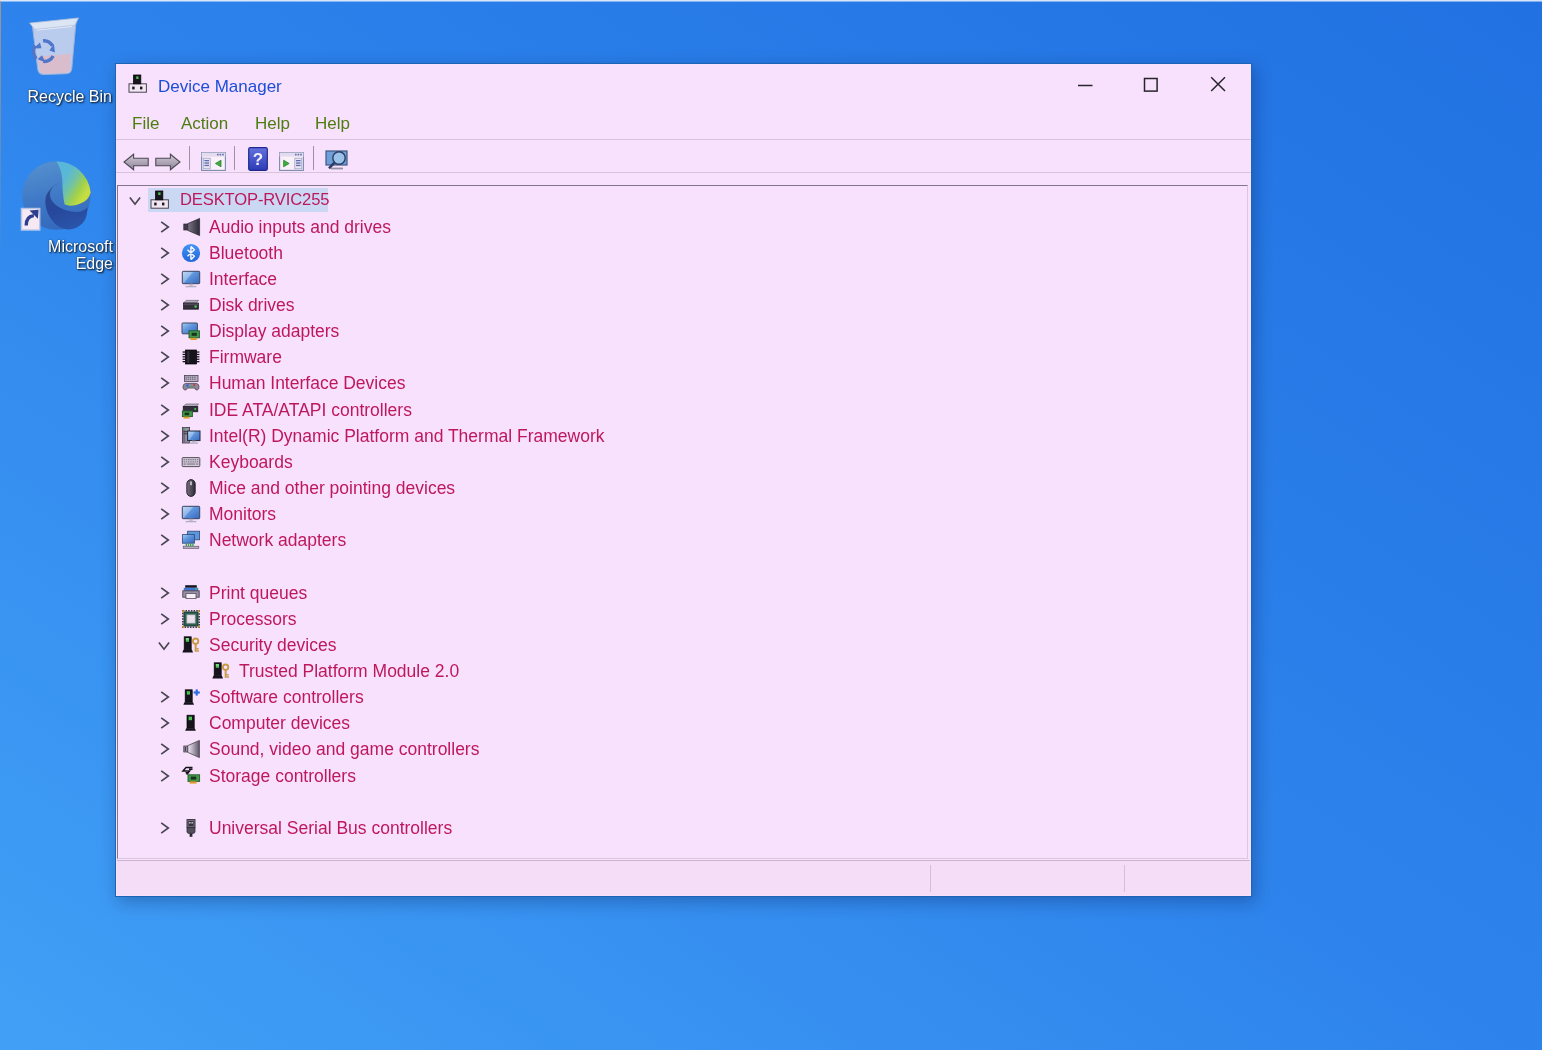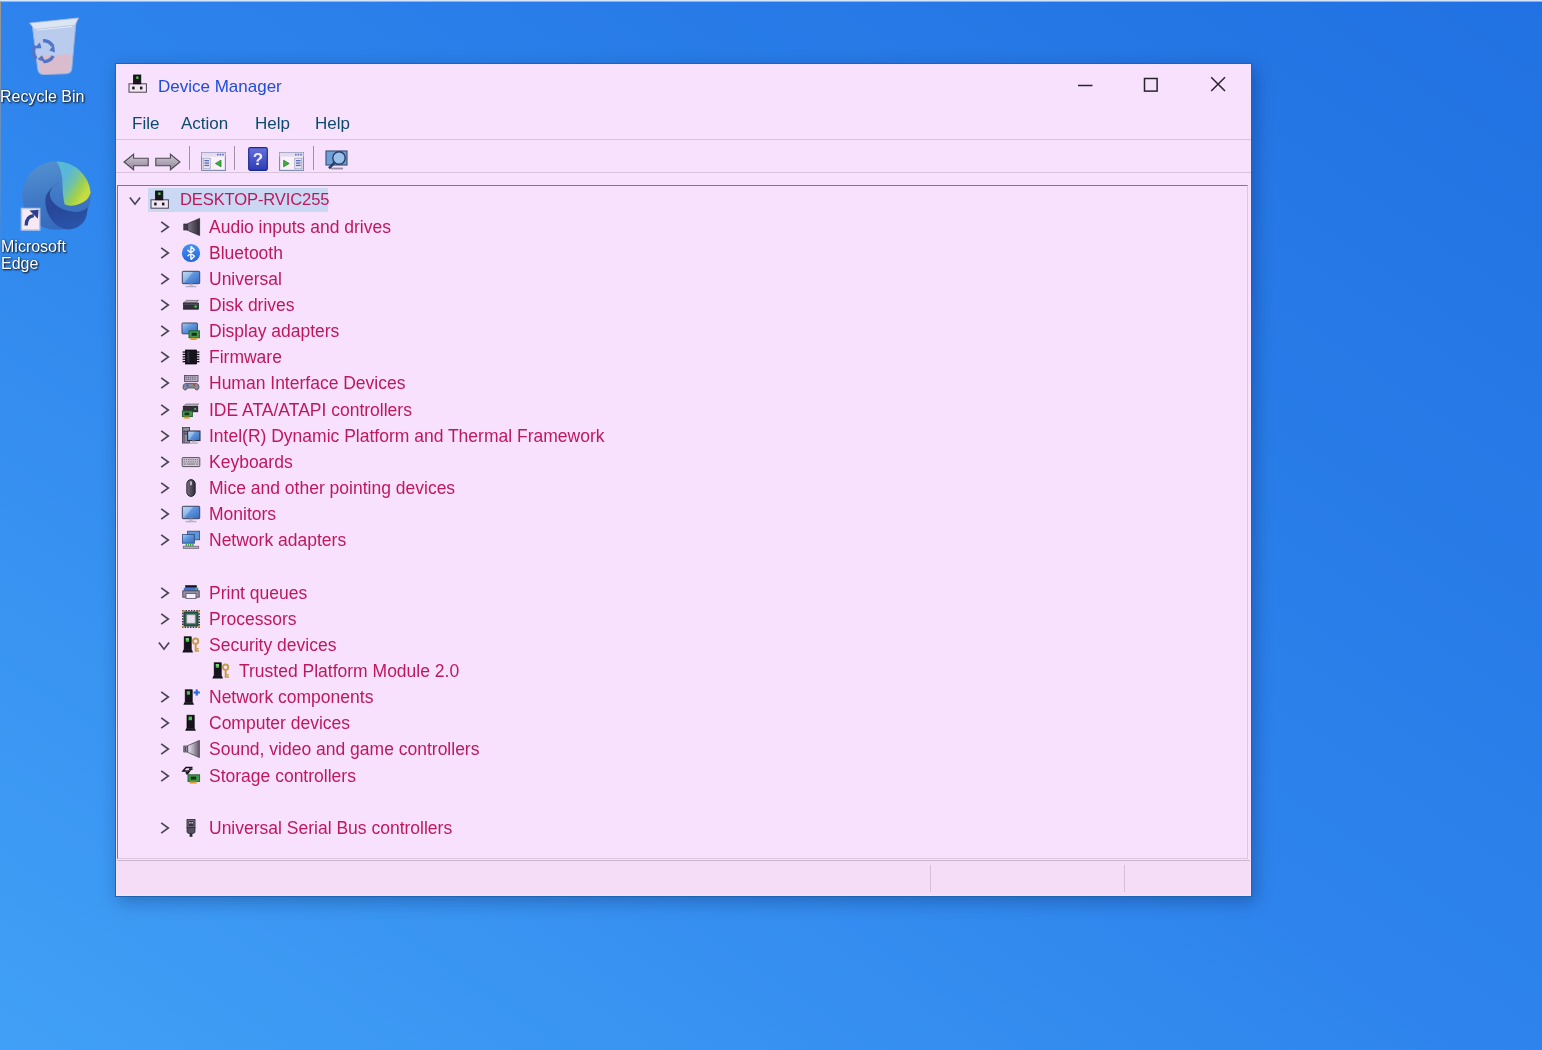--- a/index.html
+++ b/index.html
@@ -1,28 +1,28 @@
 <!DOCTYPE html>
 <html><head><meta charset="utf-8"><style>
 *{margin:0;padding:0;box-sizing:border-box}
 html,body{width:1542px;height:1050px;overflow:hidden}
 body{position:relative;font-family:"Liberation Sans",sans-serif;
  background:linear-gradient(to bottom left,#2171e2 0%,#2e84ec 52%,#41a0f6 100%);}
 #topline{position:absolute;top:0;left:0;width:1542px;height:2px;
  background:linear-gradient(#ffffff,rgba(255,255,255,.25))}
 #leftline{position:absolute;top:1px;left:0;width:1px;height:260px;
  background:linear-gradient(rgba(168,154,136,.9),rgba(168,154,136,0))}
-.dlabel{position:absolute;color:#fff;font-size:16px;text-align:left;line-height:17px;
+.dlabel{position:absolute;color:#fff;font-size:16px;text-align:right;line-height:17px;
  text-shadow:1px 1px 2px rgba(0,0,0,.9),0 0 2px rgba(0,0,0,.45)}
 .win{position:absolute;left:115px;top:63px;width:1137px;height:834px;
  background:#f8e1fc;border:1px solid #1c64b4;box-shadow:3px 5px 16px rgba(8,20,70,.30)}
 .abs{position:absolute}
 .title{position:absolute;left:42px;top:13px;font-size:17px;color:#1d4ed8}
 .menu{position:absolute;top:43px;left:0;right:0;height:33px;border-bottom:1px solid #d9c3dc}
-.menu span{position:absolute;top:7px;font-size:17px;color:#0c4a6e}
+.menu span{position:absolute;top:7px;font-size:17px;color:#4d7c0f}
 .tbar{position:absolute;top:77px;left:0;right:0;height:32px;border-bottom:1px solid #d9c3dc}
 .tsep{position:absolute;top:5px;width:1px;height:24px;background:#a190a4}
 .tree{position:absolute;left:1px;top:121px;width:1131px;height:674px;
  background:#f8e1fc;border:1px solid #83758b;border-right-color:#dcc8de;border-bottom-color:#dcc8de}
 .row{position:absolute;left:0;width:100%;height:26px}
 .lbl{position:absolute;top:2.5px;font-size:17.5px;color:#be185d;white-space:pre}
 .hl{position:absolute;left:30px;top:1px;width:180px;height:24px;background:#cbd8f4}
 .chev{position:absolute;top:6px;width:14px;height:14px}
 .ric{position:absolute;top:3px;width:20px;height:20px}
 .status{position:absolute;left:1px;bottom:1px;width:1133px;height:35px;
@@ -418,21 +418,21 @@
         </svg>
         <span class="lbl" style="left:91px">Bluetooth</span>
       </div>
 <div class="row" style="top:80px">
         <svg class="chev" style="left:39px" viewBox="0 0 14 14">
           <path d="M4.2,1.9 L11.3,7 L4.2,12.1" fill="none" stroke="#4a4653" stroke-width="1.7"></path>
         </svg>
         <svg class="ric" style="left:63px">
           <use href="#imon"></use>
         </svg>
-        <span class="lbl" style="left:91px">Universal</span>
+        <span class="lbl" style="left:91px">Interface</span>
       </div>
 <div class="row" style="top:106px">
         <svg class="chev" style="left:39px" viewBox="0 0 14 14">
           <path d="M4.2,1.9 L11.3,7 L4.2,12.1" fill="none" stroke="#4a4653" stroke-width="1.7"></path>
         </svg>
         <svg class="ric" style="left:63px">
           <use href="#idsk"></use>
         </svg>
         <span class="lbl" style="left:91px">Disk drives</span>
       </div>
@@ -550,21 +550,21 @@
         </svg>
         <span class="lbl" style="left:121px">Trusted Platform Module 2.0</span>
       </div>
 <div class="row" style="top:498px">
         <svg class="chev" style="left:39px" viewBox="0 0 14 14">
           <path d="M4.2,1.9 L11.3,7 L4.2,12.1" fill="none" stroke="#4a4653" stroke-width="1.7"></path>
         </svg>
         <svg class="ric" style="left:63px">
           <use href="#iswc"></use>
         </svg>
-        <span class="lbl" style="left:91px">Network components</span>
+        <span class="lbl" style="left:91px">Software controllers</span>
       </div>
 <div class="row" style="top:524px">
         <svg class="chev" style="left:39px" viewBox="0 0 14 14">
           <path d="M4.2,1.9 L11.3,7 L4.2,12.1" fill="none" stroke="#4a4653" stroke-width="1.7"></path>
         </svg>
         <svg class="ric" style="left:63px">
           <use href="#iswd"></use>
         </svg>
         <span class="lbl" style="left:91px">Computer devices</span>
       </div>

